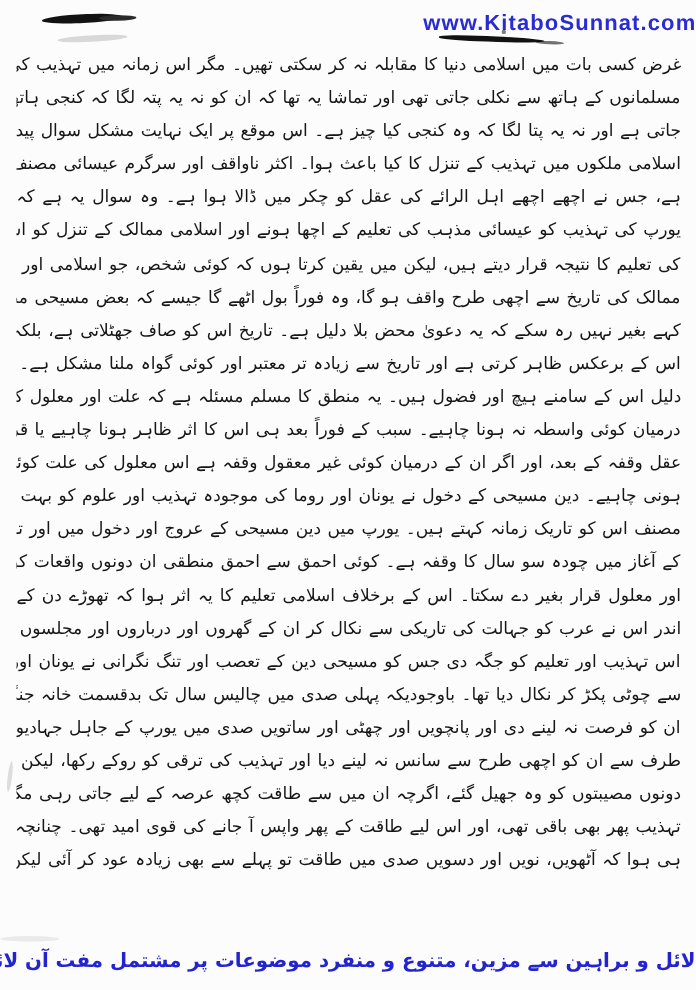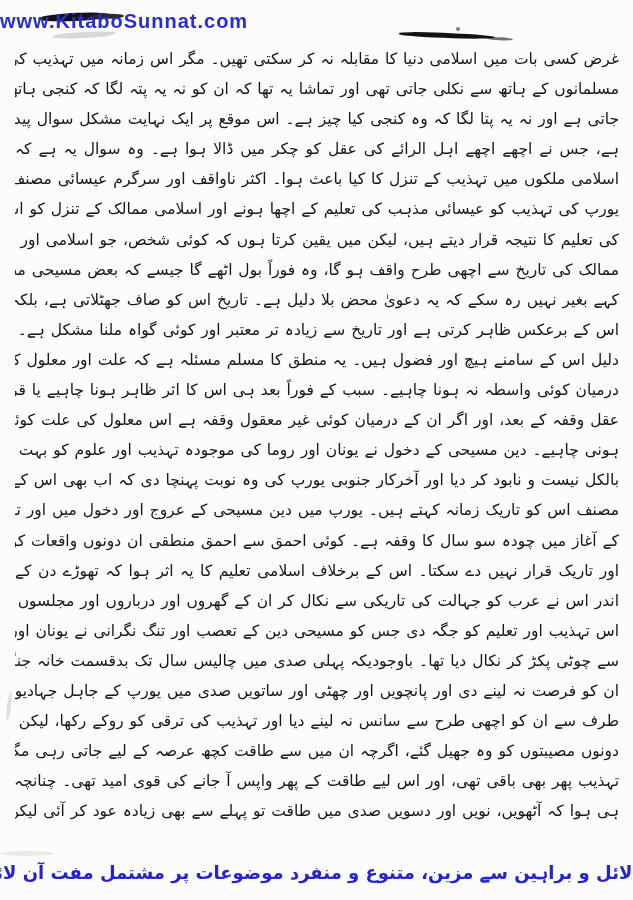--- a/index.html
+++ b/index.html
@@ -13,21 +13,21 @@
   body{
     position:relative;
     width:633px;height:900px;
     background:var(--paper);
     overflow:hidden;
     font-family:"DejaVu Sans",sans-serif;
   }
   
   .header-url{
     position:absolute;top:10px;left:0;width:633px;
-    text-align:left;
+    text-align:right;
     font-family:"Liberation Sans","DejaVu Sans",sans-serif;
     font-size:20px;font-weight:bold;letter-spacing:1px;
     color:var(--url-blue);
   }
   
   .smudge{position:absolute;background:#121212;}
   .smudge-topleft{
     left:38px;top:13px;width:72px;height:8px;
     border-radius:60% 40% 55% 45%;
     transform:rotate(-2deg);
@@ -100,35 +100,34 @@
 <div class="smudge-topleft-faint"></div>
 
 <div class="header-url">www.KitaboSunnat.com</div>
 <div class="scan-dot"></div>
 <div class="smudge smudge-undercom"></div>
 
 <div class="text-block">
   <div class="text-line">غرض کسی بات میں اسلامی دنیا کا مقابلہ نہ کر سکتی تھیں۔ مگر اس زمانہ میں تہذیب کی کنجی</div>
   <div class="text-line">مسلمانوں کے ہاتھ سے نکلی جاتی تھی اور تماشا یہ تھا کہ ان کو نہ یہ پتہ لگا کہ کنجی ہاتھ سے نکلی</div>
   <div class="text-line">جاتی ہے اور نہ یہ پتا لگا کہ وہ کنجی کیا چیز ہے۔ اس موقع پر ایک نہایت مشکل سوال پیدا ہوتا</div>
+  <div class="text-line">اسلامی ملکوں میں تہذیب کے تنزل کا کیا باعث ہوا۔ اکثر ناواقف اور سرگرم عیسائی مصنف</div>
   <div class="text-line">ہے، جس نے اچھے اچھے اہل الرائے کی عقل کو چکر میں ڈالا ہوا ہے۔ وہ سوال یہ ہے کہ</div>
-  <div class="text-line">اسلامی ملکوں میں تہذیب کے تنزل کا کیا باعث ہوا۔ اکثر ناواقف اور سرگرم عیسائی مصنف</div>
   <div class="text-line">یورپ کی تہذیب کو عیسائی مذہب کی تعلیم کے اچھا ہونے اور اسلامی ممالک کے تنزل کو اسلام</div>
   <div class="text-line">کی تعلیم کا نتیجہ قرار دیتے ہیں، لیکن میں یقین کرتا ہوں کہ کوئی شخص، جو اسلامی اور مسیحی</div>
   <div class="text-line">ممالک کی تاریخ سے اچھی طرح واقف ہو گا، وہ فوراً بول اٹھے گا جیسے کہ بعض مسیحی مصنف بھی</div>
   <div class="text-line">کہے بغیر نہیں رہ سکے کہ یہ دعویٰ محض بلا دلیل ہے۔ تاریخ اس کو صاف جھٹلاتی ہے، بلکہ بالکل</div>
   <div class="text-line">اس کے برعکس ظاہر کرتی ہے اور تاریخ سے زیادہ تر معتبر اور کوئی گواہ ملنا مشکل ہے۔ قیاس اور</div>
   <div class="text-line">دلیل اس کے سامنے ہیچ اور فضول ہیں۔ یہ منطق کا مسلم مسئلہ ہے کہ علت اور معلول کے</div>
   <div class="text-line">درمیان کوئی واسطہ نہ ہونا چاہیے۔ سبب کے فوراً بعد ہی اس کا اثر ظاہر ہونا چاہیے یا قرین</div>
   <div class="text-line">عقل وقفہ کے بعد، اور اگر ان کے درمیان کوئی غیر معقول وقفہ ہے اس معلول کی علت کوئی اور</div>
   <div class="text-line">ہونی چاہیے۔ دین مسیحی کے دخول نے یونان اور روما کی موجودہ تہذیب اور علوم کو بہت جلد</div>
-  <div class="text-line">بالکل نیست و نابود کر دیا اور آخرکار جنوبی یورپ کی وہ نوبت پہنچا دی کہ اب بھی اس کے</div>
   <div class="text-line">مصنف اس کو تاریک زمانہ کہتے ہیں۔ یورپ میں دین مسیحی کے عروج اور دخول میں اور تہذیب</div>
   <div class="text-line">کے آغاز میں چودہ سو سال کا وقفہ ہے۔ کوئی احمق سے احمق منطقی ان دونوں واقعات کو علت</div>
-  <div class="text-line">اور تاریک قرار نہیں دے سکتا۔ اس کے برخلاف اسلامی تعلیم کا یہ اثر ہوا کہ تھوڑے دن کے</div>
+  <div class="text-line">اور معلول قرار بغیر دے سکتا۔ اس کے برخلاف اسلامی تعلیم کا یہ اثر ہوا کہ تھوڑے دن کے</div>
   <div class="text-line">اندر اس نے عرب کو جہالت کی تاریکی سے نکال کر ان کے گھروں اور درباروں اور مجلسوں میں</div>
   <div class="text-line">اس تہذیب اور تعلیم کو جگہ دی جس کو مسیحی دین کے تعصب اور تنگ نگرانی نے یونان اور اطالیہ</div>
   <div class="text-line">سے چوٹی پکڑ کر نکال دیا تھا۔ باوجودیکہ پہلی صدی میں چالیس سال تک بدقسمت خانہ جنگی نے</div>
   <div class="text-line">ان کو فرصت نہ لینے دی اور پانچویں اور چھٹی اور ساتویں صدی میں یورپ کے جاہل جہادیوں</div>
   <div class="text-line">طرف سے ان کو اچھی طرح سے سانس نہ لینے دیا اور تہذیب کی ترقی کو روکے رکھا، لیکن ان</div>
   <div class="text-line">دونوں مصیبتوں کو وہ جھیل گئے، اگرچہ ان میں سے طاقت کچھ عرصہ کے لیے جاتی رہی مگر چونکہ</div>
   <div class="text-line">تہذیب پھر بھی باقی تھی، اور اس لیے طاقت کے پھر واپس آ جانے کی قوی امید تھی۔ چنانچہ ایسا</div>
   <div class="text-line">ہی ہوا کہ آٹھویں، نویں اور دسویں صدی میں طاقت تو پہلے سے بھی زیادہ عود کر آئی لیکن</div>
 </div>
 

